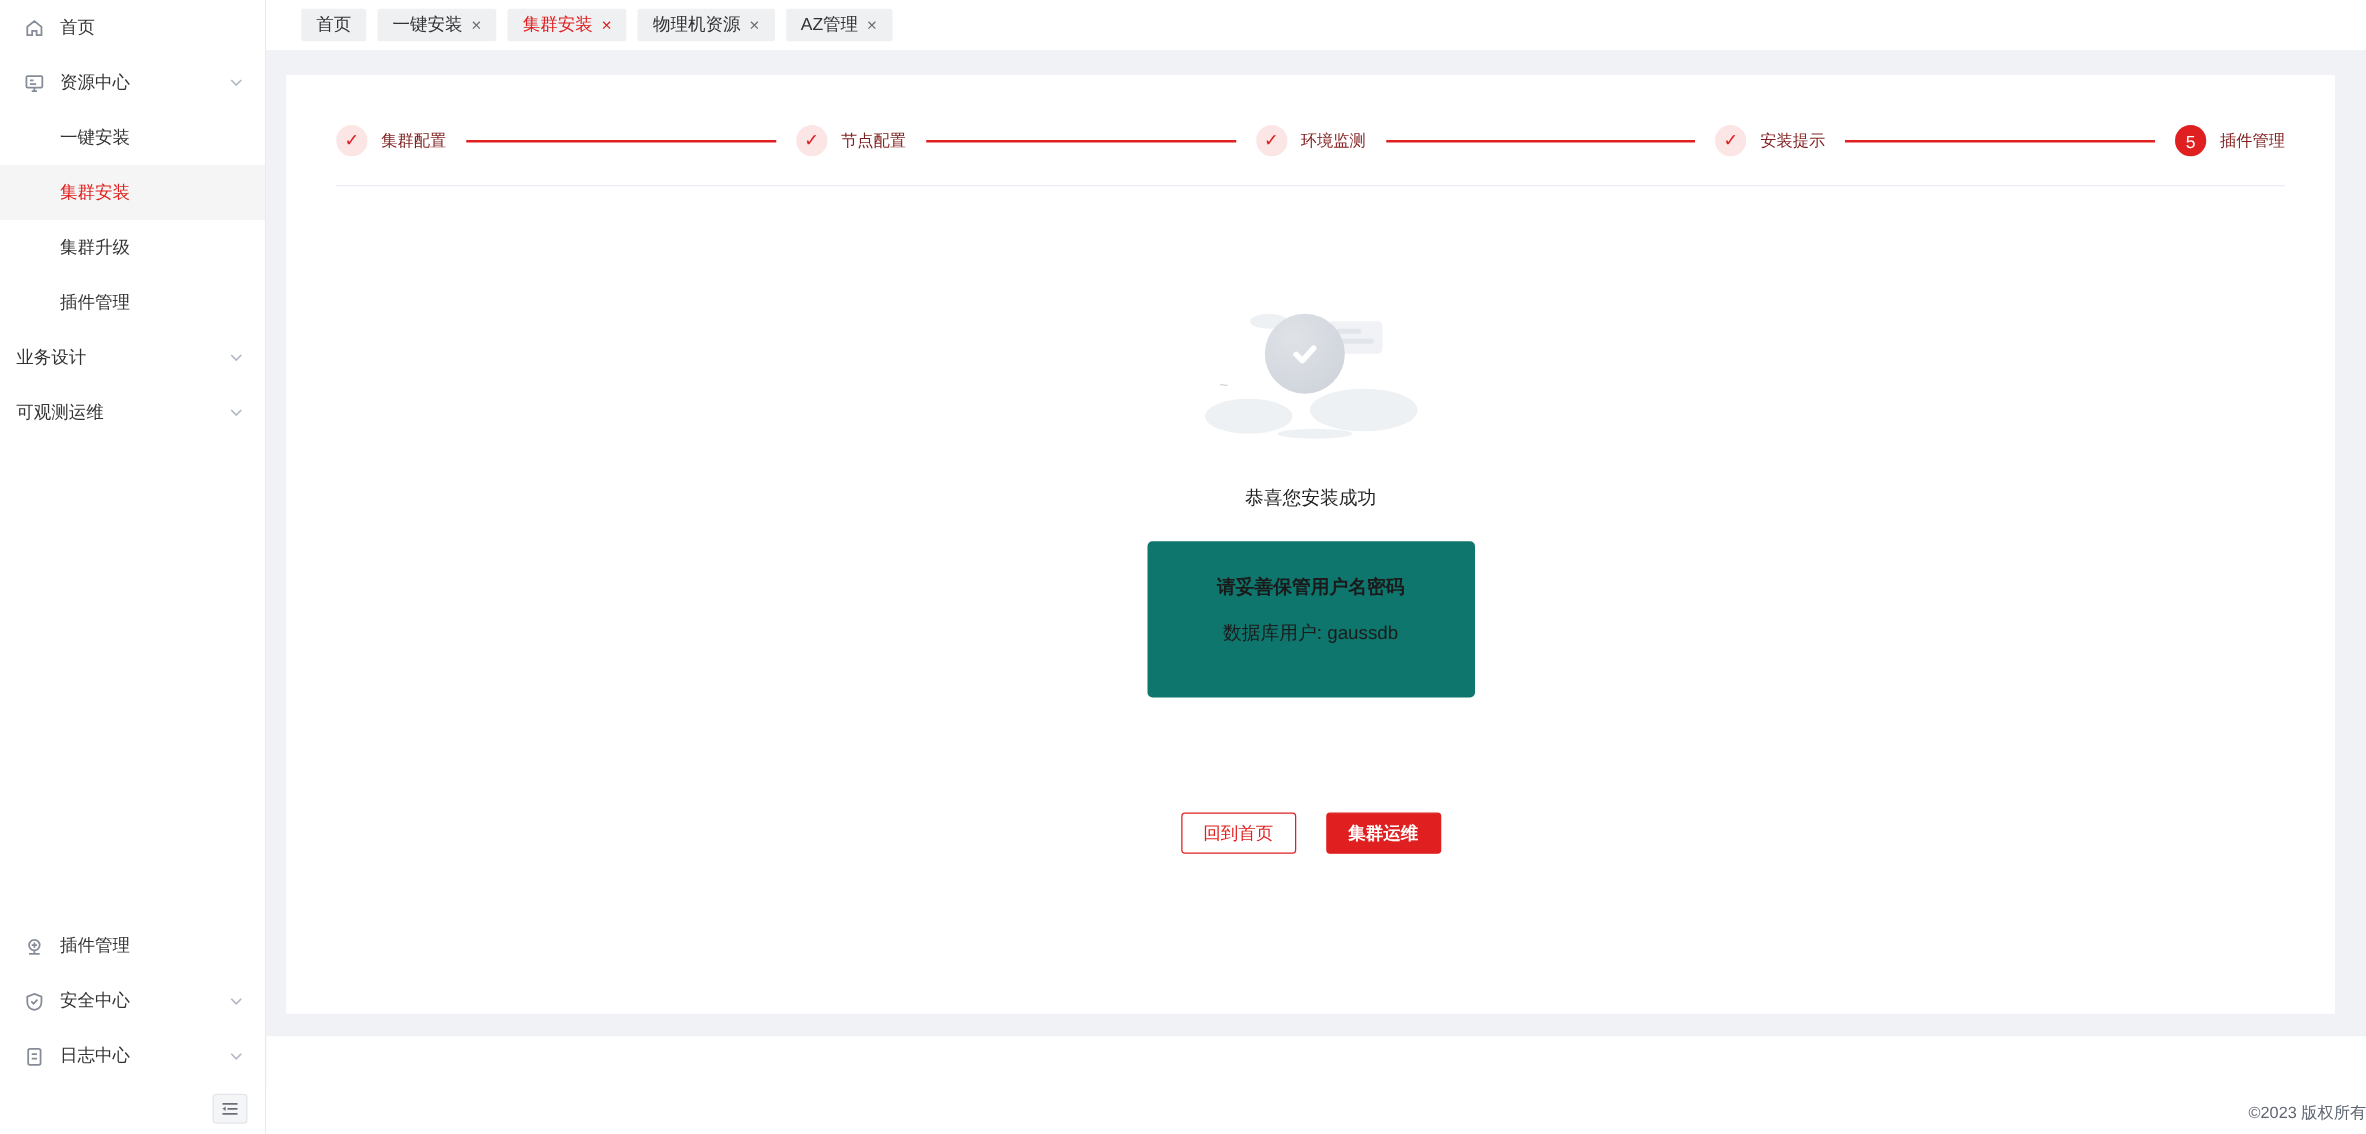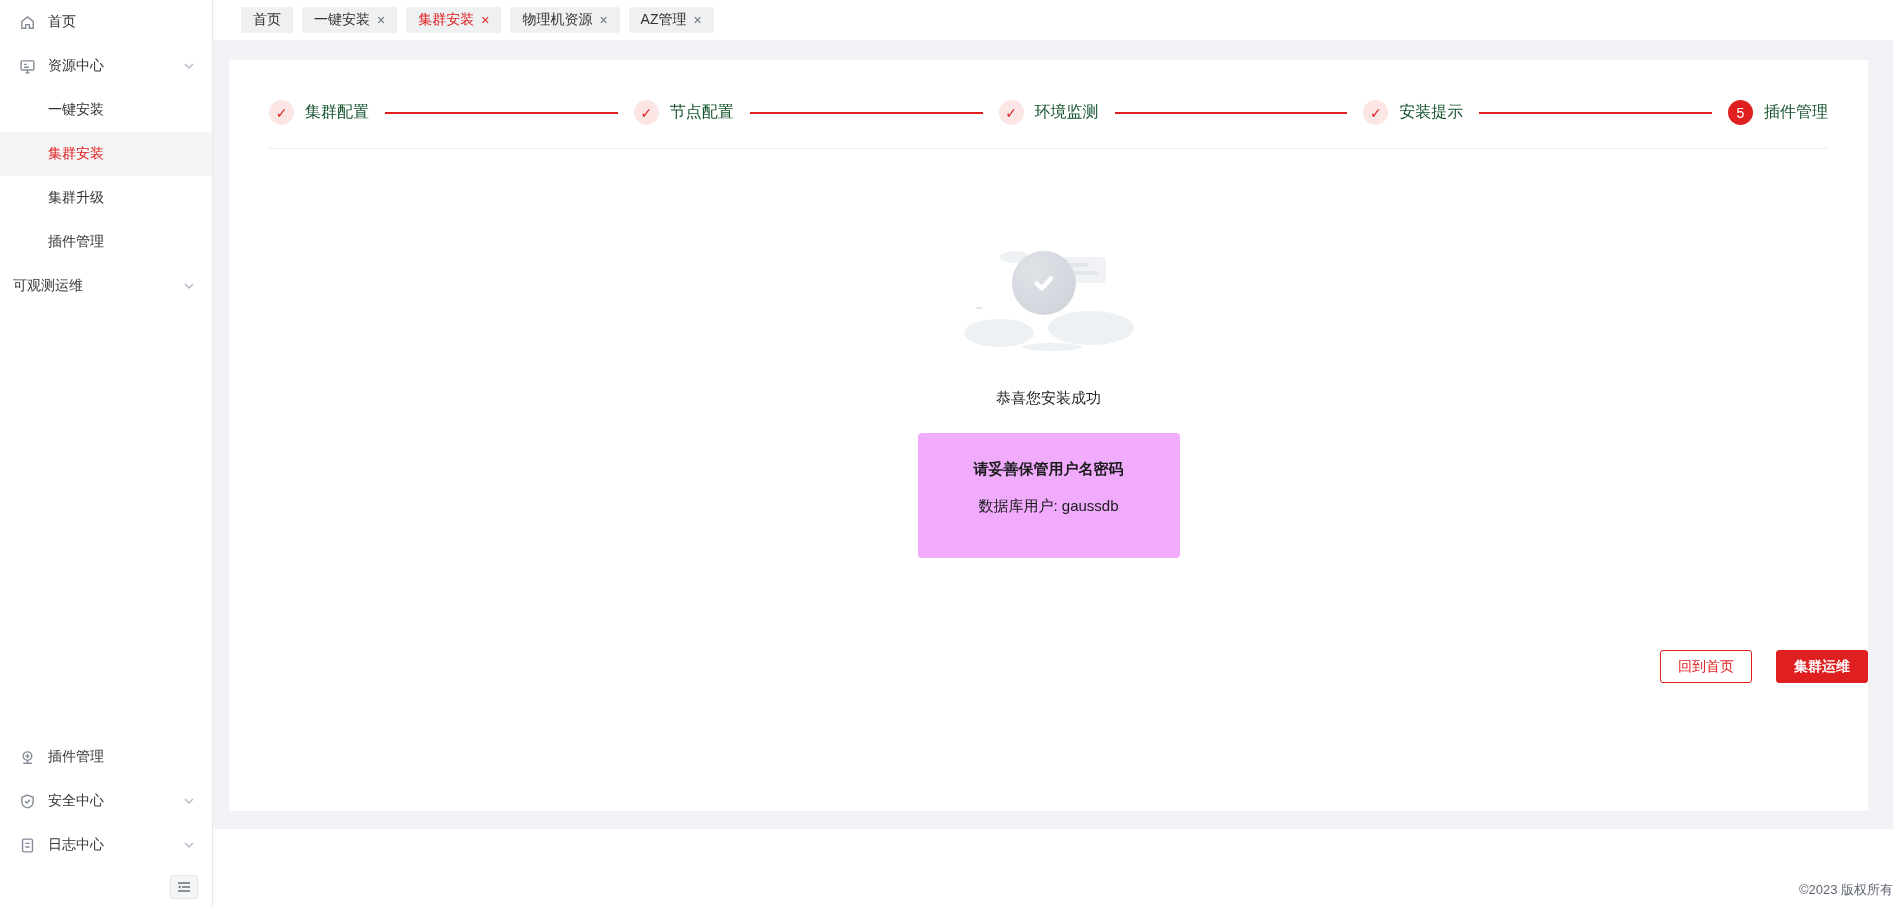--- a/index.html
+++ b/index.html
@@ -39,46 +39,46 @@
   .content { flex:1; background:#f0f2f5; padding:20px 25px 18px 16px; min-height:0; }
   .card { background:#fff; height:100%; }
 
   
   .stepper { display:flex; align-items:center; padding:40px 40px 0 40px; }
   .step { display:flex; align-items:center; flex:none; }
   .step-circle { width:25px; height:25px; border-radius:50%; background:#fbe5e5;
     color:#e02020; display:flex; align-items:center; justify-content:center;
     font-size:14px; flex:none; }
   .step-circle.current { background:#e02020; color:#fff; }
-  .step-label { margin-left:11px; font-size:16px; color:#14532d; white-space:nowrap; }
+  .step-label { margin-left:11px; font-size:13px; color:#7f1d1d; white-space:nowrap; }
   .connector { flex:1; height:2px; background:#e02020; margin:0 16px; }
   .step-divider { margin:23px 40px 0 40px; border-bottom:1px solid #ebeef5; }
 
   
   .result { text-align:center; }
   .illus { position:relative; width:170px; height:96px; margin:118px auto 0; }
   .cloud { position:absolute; background:#eef1f4; border-radius:50%; }
   .mini-card { position:absolute; width:44px; height:26px; background:#f0f2f5;
     border-radius:4px; right:28px; top:-10px; }
   .mini-card::before, .mini-card::after { content:""; position:absolute; height:4px;
     border-radius:2px; background:#e2e6ea; left:7px; }
   .mini-card::before { top:6px; width:20px; }
   .mini-card::after { top:14px; width:30px; }
   .big-circle { position:absolute; left:50%; top:-16px; transform:translateX(-58%);
     width:64px; height:64px; border-radius:50%;
     background:radial-gradient(circle at 35% 30%, #dfe3e8, #ccd1d8); display:flex;
     align-items:center; justify-content:center; }
   .big-circle svg { display:block; }
   .bird { position:absolute; left:12px; top:34px; color:#c8cdd4; font-size:12px; }
   .success-title { margin-top:26px; font-size:15px; color:#1f1f1f; }
-  .notice-box { width:262px; margin:25px auto 0; background:#f0abfc; border-radius:4px;
+  .notice-box { width:262px; margin:25px auto 0; background:#0f766e; border-radius:4px;
     padding:27px 10px 42px; }
   .notice-title { font-size:15px; font-weight:bold; color:#1a1a1a; }
   .notice-line { margin-top:18px; font-size:15px; color:#1a1a1a; }
-  .btn-row { margin-top:92px; display:flex; justify-content:flex-end; gap:24px; }
+  .btn-row { margin-top:92px; display:flex; justify-content:center; gap:24px; }
   .btn { height:33px; padding:0 17px; font-size:14px; border-radius:3px; cursor:pointer;
     display:inline-flex; align-items:center; font-family:inherit; }
   .btn-outline { background:#fff; border:1px solid #e02020; color:#e02020; }
   .btn-solid { background:#e02020; border:1px solid #e02020; color:#fff; font-weight:bold; }
 
   .footer { height:34px; background:#fff; display:flex; align-items:center;
     justify-content:flex-end; font-size:13px; color:#5f6672; flex:none;margin-top:44px; }
 </style>
 </head>
 <body>
@@ -118,20 +118,28 @@
     <div class="side-item sub selected">
       <span>集群安装</span>
     </div>
     <div class="side-item sub">
       <span>集群升级</span>
     </div>
     <div class="side-item sub">
       <span>插件管理</span>
     </div>
 
+    <div class="side-item no-icon">
+      <span>业务设计</span>
+      <span class="chev">
+        <svg width="10" height="10" viewBox="0 0 10 10">
+            <path d="M1 3l4 4 4-4" fill="none" stroke="#b3b9c2" stroke-width="1.4"></path>
+          </svg>
+      </span>
+    </div>
     <div class="side-item no-icon">
       <span>可观测运维</span>
       <span class="chev">
         <svg width="10" height="10" viewBox="0 0 10 10">
             <path d="M1 3l4 4 4-4" fill="none" stroke="#b3b9c2" stroke-width="1.4"></path>
           </svg>
       </span>
     </div>
 
     <div class="side-bottom">

